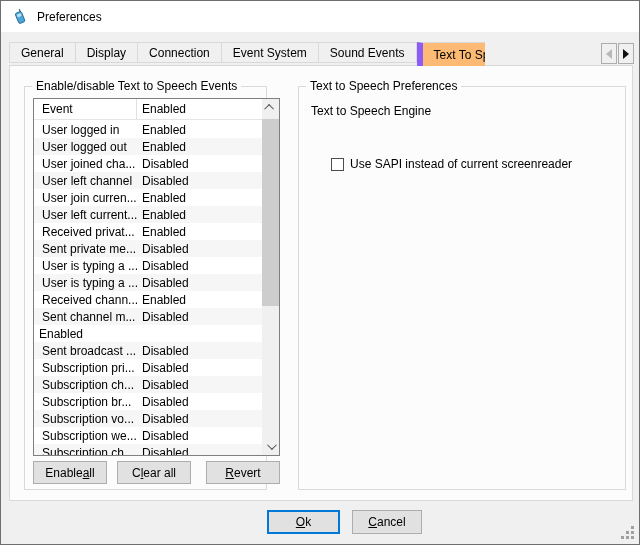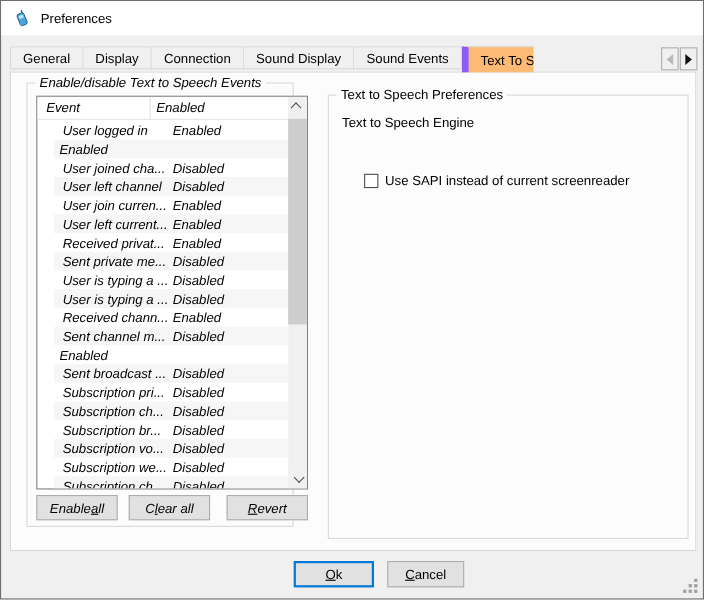--- a/index.html
+++ b/index.html
@@ -34,32 +34,32 @@
                border-left:6px solid #111; }
 
   
   .page { position:absolute; left:8px; top:64px; width:624px; height:436px;
           background:#fcfcfc; border:1px solid #d9d9d9; }
 
   
   .groupbox { position:absolute; border:1px solid #d9d9d9; }
   .groupbox-label { position:absolute; top:-8px; left:7px; background:#fcfcfc;
                     padding:0 4px; white-space:nowrap; }
-  .gb-left  { left:14px; top:9px; width:243px; height:404px;font-style:italic; }
+  .gb-left  { left:14px; top:20px; width:243px; height:404px; }
   .gb-right { left:288px; top:20px; width:328px; height:404px; }
 
   
   .listview { position:absolute; left:8px; top:11px; width:247px; height:358px;
               background:#fff; border:1px solid #7f7f7f; overflow:hidden; }
   .lv-header { position:absolute; left:0; top:0; right:17px; height:21px; background:#fff;
                border-bottom:1px solid #e5e5e5; display:flex; }
   .lv-header .h1 { width:103px; padding:3px 0 0 8px; border-right:1px solid #e0e0e0; }
   .lv-header .h2 { flex:1; padding:3px 0 0 5px; }
   .lv-body { position:absolute; left:0; top:22px; right:17px; bottom:0; overflow:hidden; }
-  .lv-row { height:17px; display:flex; align-items:center;margin-left:15px; }
+  .lv-row { height:17px; display:flex; align-items:center; }
   .lv-row.odd { background:#f6f6f6; }
   .lv-row .c1 { width:103px; padding-left:8px; white-space:nowrap; overflow:hidden; }
   .lv-row .c2 { flex:1; padding-left:5px; white-space:nowrap; }
 
   
   .vscroll { position:absolute; right:0; top:0; width:17px; height:100%; background:#f0f0f0; }
   .sb-btn { position:absolute; left:0; width:17px; height:17px; background:#f0f0f0;
             display:flex; align-items:center; justify-content:center; }
   .sb-up { top:0; } .sb-down { bottom:0; }
   .chev { width:7px; height:7px; border-left:1.5px solid #505050; border-top:1.5px solid #505050; }
@@ -105,21 +105,21 @@
         <rect x="5.8" y="4.6" width="4.2" height="3" rx="0.6" fill="#bfe3f5"></rect>
       </g>
     </svg>
     <span class="title">Preferences</span>
   </div>
 
   <div class="tabbar-clip">
       <div class="tab">General</div>
       <div class="tab">Display</div>
       <div class="tab">Connection</div>
-      <div class="tab">Sound Display</div>
+      <div class="tab">Event System</div>
       <div class="tab">Sound Events</div>
       <div class="tab selected">Text To Speech</div>
       <div class="tab">Shortcuts</div>
       <div class="tab">Video</div>
     </div>
   <div class="tab-scrollers">
     <div class="tab-scroller">
       <div class="tri-left"></div>
     </div>
     <div class="tab-scroller">
@@ -136,20 +136,21 @@
         <div class="lv-header">
           <div class="h1">Event</div>
           <div class="h2">Enabled</div>
         </div>
         <div class="lv-body">
             <div class="lv-row">
               <div class="c1">User logged in</div>
               <div class="c2">Enabled</div>
             </div>
             <div class="lv-row odd">
+              <div class="c1">User logged out</div>
               <div class="c2">Enabled</div>
             </div>
             <div class="lv-row">
               <div class="c1">User joined cha...</div>
               <div class="c2">Disabled</div>
             </div>
             <div class="lv-row odd">
               <div class="c1">User left channel</div>
               <div class="c2">Disabled</div>
             </div>

